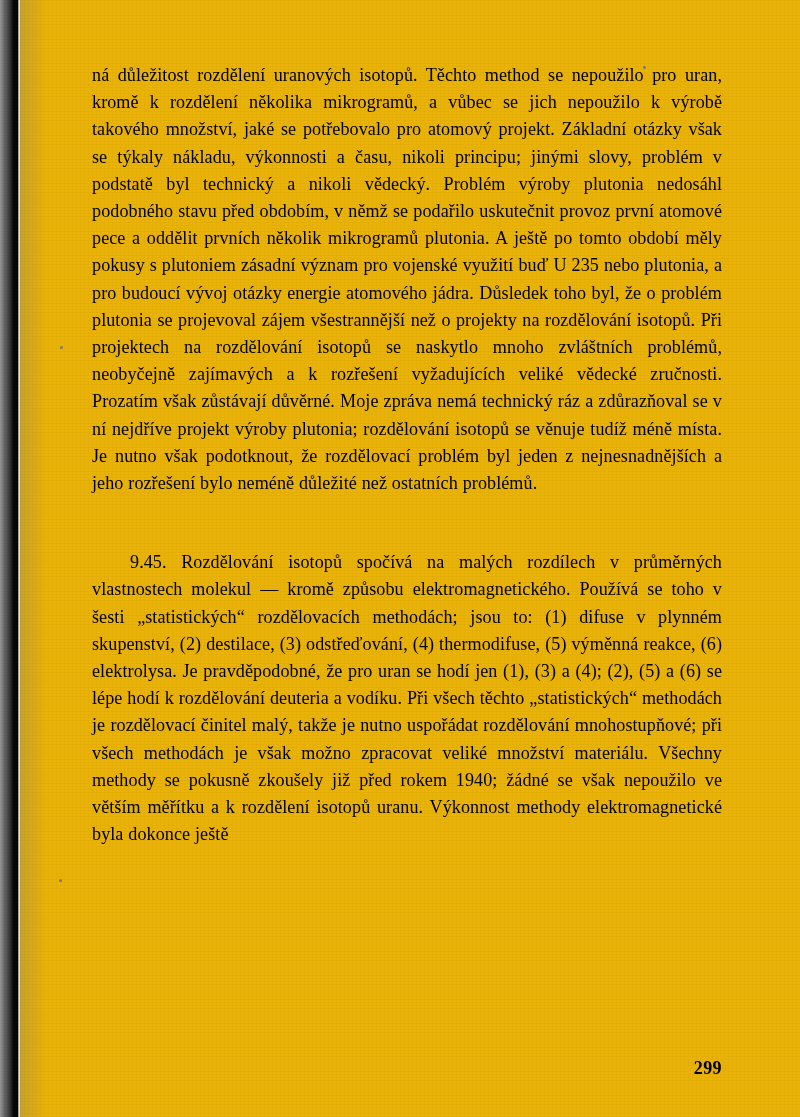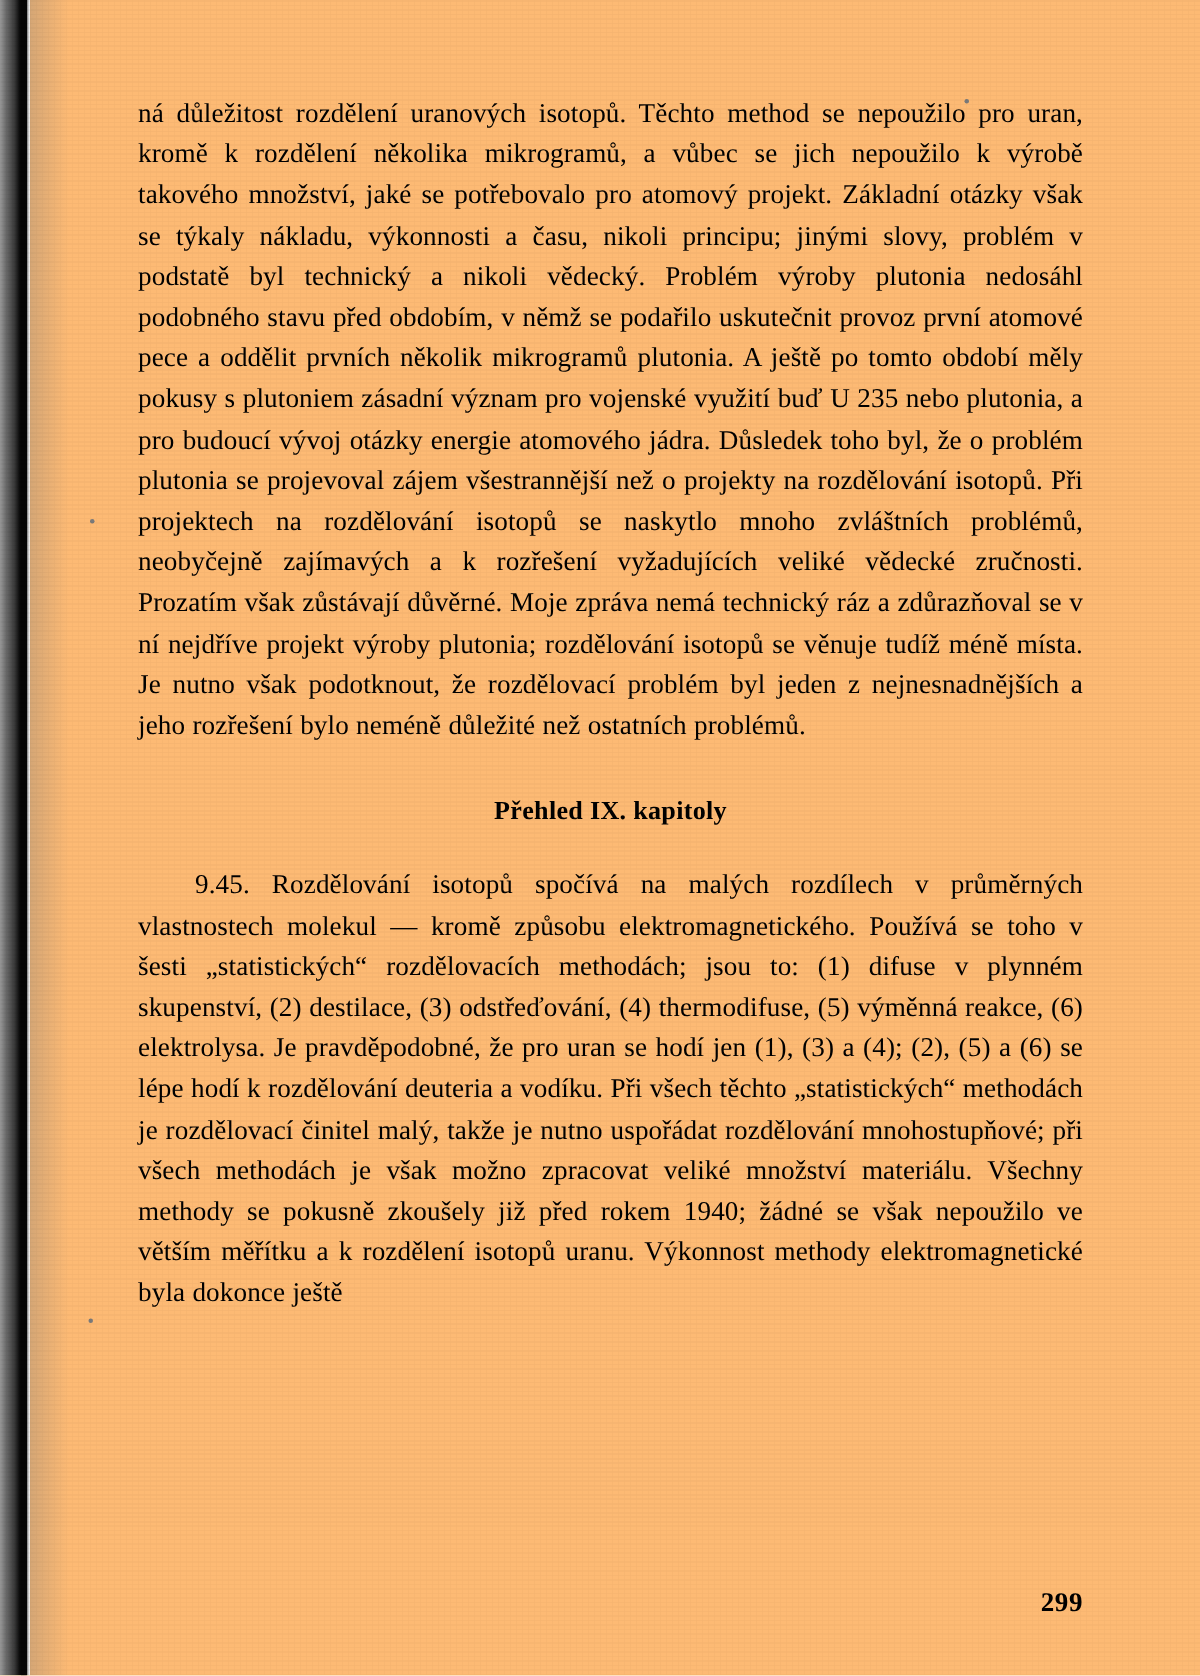--- a/index.html
+++ b/index.html
@@ -10,21 +10,21 @@
   }
   body {
     font-family: "Liberation Serif", "DejaVu Serif", serif;
     color: #000000;
   }
 
   .page {
     position: relative;
     width: 800px;
     height: 1117px;
-    background: #fdba74;
+    background: #eab308;
     overflow: hidden;
     box-sizing: border-box;
   }
 
   
   .gutter-shadow {
     position: absolute;
     left: 0;
     top: 0;
     width: 20px;
@@ -138,21 +138,20 @@
   <span class="speck" style="left:643px; top:66px; width:3px; height:3px;"></span>
   <span class="speck" style="left:60px; top:346px; width:3px; height:3px;"></span>
   <span class="speck" style="left:59px; top:879px; width:3px; height:3px;"></span>
 
   <div class="textblock">
 
     <p class="para para--lead">ná důležitost rozdělení uranových isotopů. Těchto method se nepoužilo pro uran, kromě k rozdělení několika mikrogramů, a vůbec se jich nepoužilo k výrobě takového množství, jaké se potřebovalo pro atomový projekt. Základní otázky však se týkaly nákladu, výkonnosti a času, nikoli principu; jinými slovy, problém v podstatě byl technický a nikoli vědecký. Problém výroby plutonia nedosáhl podobného stavu před obdobím, v němž se podařilo uskutečnit provoz první atomové pece a oddělit prvních několik mikrogramů plutonia. A ještě po tomto období měly pokusy s plutoniem zásadní význam pro vojenské využití buď U 235 nebo plutonia, a pro budoucí vývoj otázky energie atomového jádra. Důsledek toho byl, že o problém plutonia se projevoval zájem všestrannější než o projekty na rozdělování isotopů. Při projektech na rozdělování isotopů se naskytlo mnoho zvláštních problémů, neobyčejně zajímavých a k rozřešení vyžadujících veliké vědecké zručnosti. Prozatím však zůstávají důvěrné. Moje zpráva nemá technický ráz a zdůrazňoval se v ní nejdříve projekt výroby plutonia; rozdělování isotopů se věnuje tudíž méně místa. Je nutno však podotknout, že rozdělovací problém byl jeden z nejnesnadnějších a jeho rozřešení bylo neméně důležité než ostatních problémů.</p>
 
     <div class="spacer-before-heading"></div>
 
-    <h2 class="section-heading">Přehled IX. kapitoly</h2>
 
     <div class="spacer-after-heading"></div>
 
     <p class="para para--indent">9.45. Rozdělování isotopů spočívá na malých rozdílech v průměrných vlastnostech molekul — kromě způsobu elektromagnetického. Používá se toho v šesti „statistických“ rozdělovacích methodách; jsou to: (1) difuse v plynném skupenství, (2) destilace, (3) odstřeďování, (4) thermodifuse, (5) výměnná reakce, (6) elektrolysa. Je pravděpodobné, že pro uran se hodí jen (1), (3) a (4); (2), (5) a (6) se lépe hodí k rozdělování deuteria a vodíku. Při všech těchto „statistických“ methodách je rozdělovací činitel malý, takže je nutno uspořádat rozdělování mnohostupňové; při všech methodách je však možno zpracovat veliké množství materiálu. Všechny methody se pokusně zkoušely již před rokem 1940; žádné se však nepoužilo ve větším měřítku a k rozdělení isotopů uranu. Výkonnost methody elektromagnetické byla dokonce ještě</p>
 
   </div>
 
   <div class="page-number">299</div>
 
   <div class="grain"></div>

